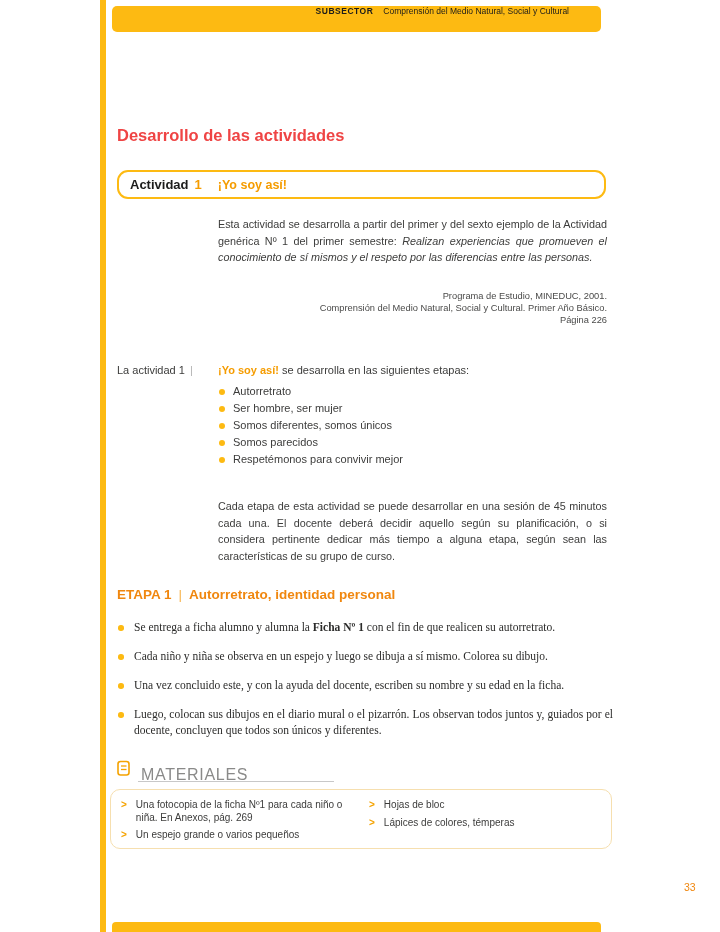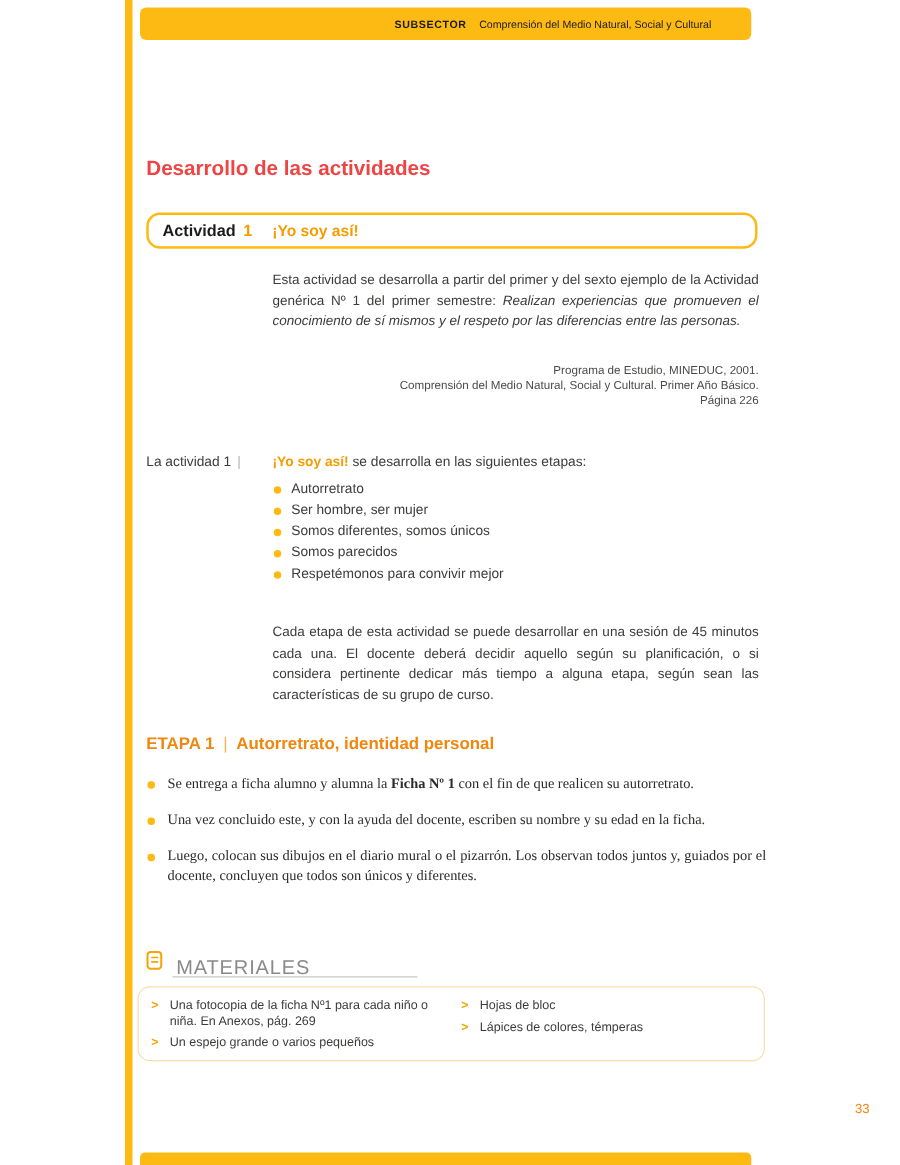--- a/index.html
+++ b/index.html
@@ -11,21 +11,21 @@
   }
 
   
   .left-stripe { position:absolute; left:100px; top:0; width:6px; height:932px; background:#fdba12; }
   .bottom-bar  { position:absolute; left:112px; top:922px; width:489px; height:10px; background:#fdba12; border-radius:4px 4px 0 0; }
 
   
   .header-bar {
     position:absolute; left:112px; top:6px; width:489px; height:26px;
     background:#fdba12; border-radius:5px;
-    display:flex; align-items:center; justify-content:flex-end;
+    display:flex; justify-content:flex-end;
     padding-right:32px; gap:10px; color:#1c1c1b; font-size:8.5px;
   }
   .header-bar .subsector { font-weight:bold; letter-spacing:0.5px; }
 
   
   .page-title {
     position:absolute; left:117px; top:126px;
     font-size:16.5px; font-weight:bold; color:#ef4444;
   }
 
@@ -148,20 +148,21 @@
     <li>Somos parecidos</li>
     <li>Respetémonos para convivir mejor</li>
   </ul>
 
   <p class="closing-par">Cada etapa de esta actividad se puede desarrollar en una sesión de 45 minutos cada una. El docente deberá decidir aquello según su planificación, o si considera pertinente dedicar más tiempo a alguna etapa, según sean las características de su grupo de curso.</p>
 
   <div class="etapa-heading"><span>ETAPA 1</span><span class="pipe">|</span><span>Autorretrato, identidad personal</span></div>
 
   <ul class="serif-bullets">
     <li><span>Se entrega a ficha alumno y alumna la </span><span class="b">Ficha Nº 1</span><span> con el fin de que realicen su autorretrato.</span></li>
+    <li>Cada niño y niña se observa en un espejo y luego se dibuja a sí mismo. Colorea su dibujo.</li>
     <li>Una vez concluido este, y con la ayuda del docente, escriben su nombre y su edad en la ficha.</li>
     <li>Luego, colocan sus dibujos en el diario mural o el pizarrón. Los observan todos juntos y, guiados por el docente, concluyen que todos son únicos y diferentes.</li>
   </ul>
 
   <span class="materials-icon">
     <svg width="16" height="17" viewBox="0 0 16 17">
       <rect x="2" y="1.5" width="11" height="13.5" rx="2.5" fill="none" stroke="#f5a300" stroke-width="1.6"></rect>
       <line x1="5" y1="6" x2="10.5" y2="6" stroke="#f5a300" stroke-width="1.3"></line>
       <line x1="5" y1="9.5" x2="10.5" y2="9.5" stroke="#f5a300" stroke-width="1.3"></line>
     </svg>

